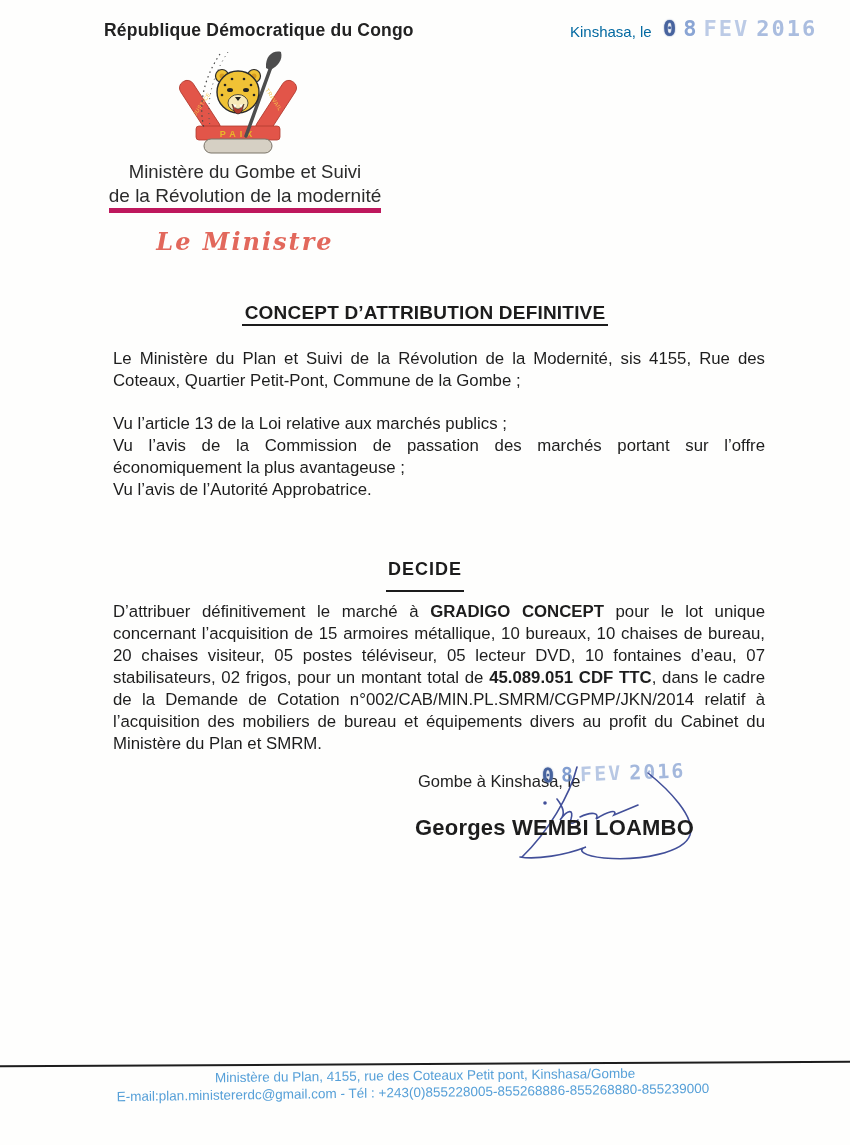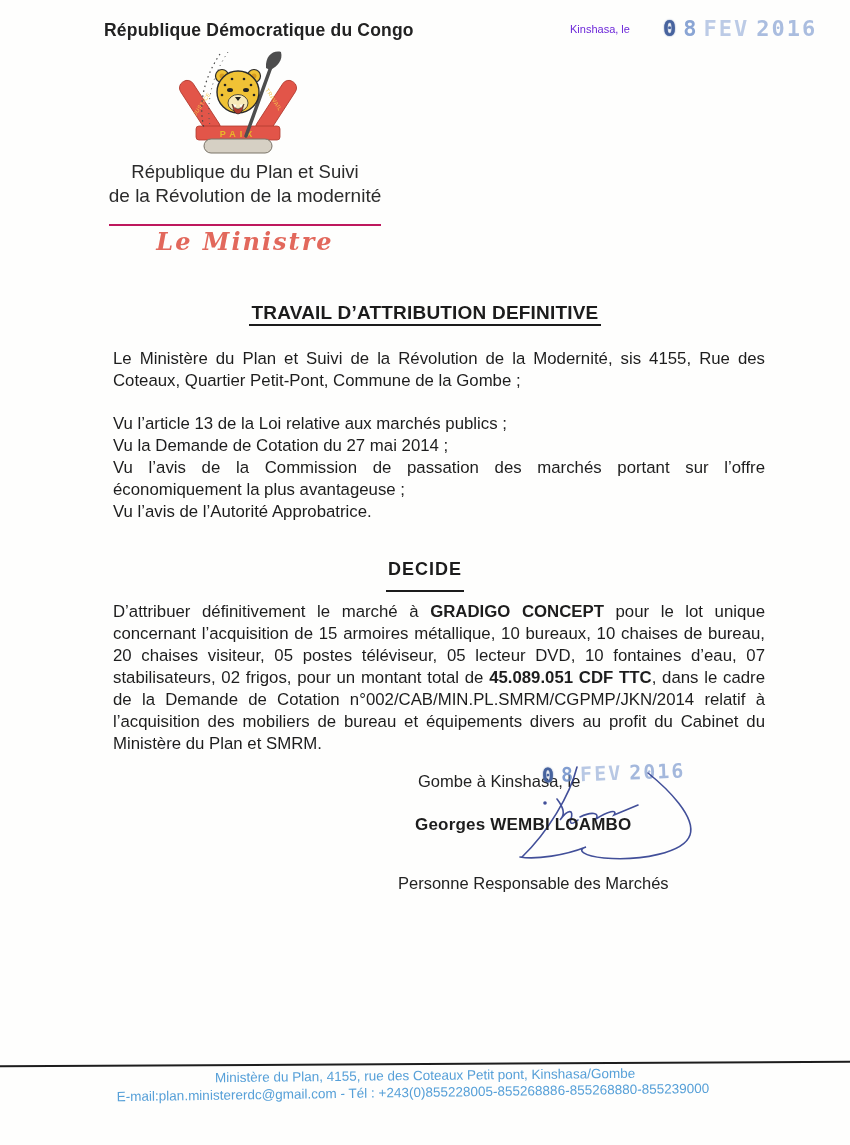--- a/index.html
+++ b/index.html
@@ -5,54 +5,54 @@
   html,body{margin:0;padding:0;background:#e8e8e8;}
   .page{
     position:relative;width:850px;height:1145px;margin:0 auto;
     background:#fefefd;overflow:hidden;
     font-family:"Liberation Sans",sans-serif;color:#1f1f1f;text-decoration:underline;
   }
   .abs{position:absolute;}
   .b{font-weight:bold;}
   
   .country{left:104px;top:20px;font-size:17.5px;font-weight:bold;letter-spacing:.2px;color:#222;}
-  .city-label{left:570px;top:23px;font-size:11px;color:#6d28d9;}
+  .city-label{left:570px;top:23px;font-size:15px;color:#0369a1;}
   .stamp{font-family:"DejaVu Sans Mono",monospace;font-weight:bold;color:#6e8fcb;white-space:nowrap;}
   .stamp-top{left:663px;top:16px;font-size:22px;}
   .stamp span{margin-right:7px;}
   .stamp .s1{color:#47639e;text-shadow:0 0 1.5px #47639e;}
   .stamp .s2{opacity:.8;}
   .stamp .s3{opacity:.45;letter-spacing:2px;}
   .stamp .s4{opacity:.58;letter-spacing:2px;margin-right:0;}
   
   .emblem{left:162px;top:48px;width:152px;height:108px;}
   .ministry{left:85px;top:160px;width:320px;text-align:center;line-height:23px;}
   .ministry-line1{font-size:18.5px;color:#2b2b2b;}
   .ministry-line2{font-size:19px;color:#2b2b2b;margin-top:1px;}
-  .ministry-line2 span{border-bottom:2px solid #be185d;padding-bottom:18px;}
+  .ministry-line2 span{border-bottom:5px solid #be185d;padding-bottom:2px;}
   .minister{margin-top:23px;font-family:"DejaVu Serif",serif;font-style:italic;font-weight:bold;
             font-size:24px;letter-spacing:2px;color:#e2685c;}
   
   .doc-title{left:0;top:302px;width:850px;text-align:center;}
   .doc-title span{font-weight:bold;font-size:19px;letter-spacing:.2px;color:#1c1c1c;
                   border-bottom:2.5px solid #1c1c1c;padding:0 3px 1px;}
   .decide{left:0;top:559px;width:850px;text-align:center;}
   .decide span{font-weight:bold;font-size:18px;letter-spacing:1px;color:#1c1c1c;
                border-bottom:2.5px solid #1c1c1c;padding:0 2px 11px;}
   
   .bodytext{left:113px;width:652px;font-size:16.8px;line-height:22px;color:#1d1d1d;}
   .intro{top:348px;text-align:justify;}
   .vu-list{top:413px;}
   .vu-item{text-align:justify;}
   .decision{top:601px;text-align:justify;}
   
   .fait{left:418px;top:772px;font-size:16.5px;color:#232323;}
   .stamp-sig{left:542px;top:761px;font-size:20px;transform:rotate(-2deg);color:#6487c6;}
   .signature-svg{left:500px;top:757px;width:225px;height:112px;}
-  .signatory{left:415px;top:815px;font-size:17px;font-weight:bold;letter-spacing:.2px;color:#1d1d1d;}
+  .signatory{left:415px;top:815px;font-size:22px;font-weight:bold;letter-spacing:.2px;color:#1d1d1d;}
   .role{left:398px;top:874px;font-size:16.5px;color:#232323;}
   
   .footer-rule{left:-4px;top:1063px;width:860px;height:2px;background:#1d1d1d;transform:rotate(-0.3deg);}
   .footer-line{left:0;width:850px;text-align:center;color:#57a0d8;font-size:13.5px;white-space:nowrap;}
   .footer-1{top:1068px;transform:rotate(-0.6deg);}
   .footer-2{top:1085px;left:-12px;transform:rotate(-0.8deg);}
 </style>
 </head>
 <body>
 
@@ -101,32 +101,31 @@
       <ellipse cx="84" cy="42" rx="3" ry="2" fill="#222"></ellipse>
       <ellipse cx="76" cy="55" rx="10" ry="8.5" fill="#f7e9b8" stroke="#2b2b2b" stroke-width="0.8"></ellipse>
       <path d="M73,49 L79,49 L76,53 Z" fill="#222"></path>
       <path d="M70,56 Q76,66 82,56 L80,63 Q76,69 72,63 Z" fill="#b03a2e" stroke="#222" stroke-width="0.6"></path>
       <path d="M71.5,56.5 L73,60 L74.5,56.8 Z" fill="#fff"></path>
       <path d="M80.5,56.5 L79,60 L77.5,56.8 Z" fill="#fff"></path>
     </g>
   </svg>
 
   <div class="abs ministry">
-    <div class="ministry-line1">République du Plan et Suivi</div>
+    <div class="ministry-line1">Ministère du Gombe et Suivi</div>
     <div class="ministry-line2"><span>de la Révolution de la modernité</span></div>
     <div class="minister">Le Ministre</div>
   </div>
 
-  <div class="abs doc-title"><span>TRAVAIL D’ATTRIBUTION DEFINITIVE</span></div>
+  <div class="abs doc-title"><span>CONCEPT D’ATTRIBUTION DEFINITIVE</span></div>
 
   <p class="abs bodytext intro" style="margin:0">Le Ministère du Plan et Suivi de la Révolution de la Modernité, sis 4155, Rue des Coteaux, Quartier Petit-Pont, Commune de la Gombe ;</p>
 
   <div class="abs bodytext vu-list">
     <div class="vu-item">Vu l’article 13 de la Loi relative aux marchés publics ;</div>
-    <div class="vu-item">Vu la Demande de Cotation du 27 mai 2014 ;</div>
     <div class="vu-item">Vu l’avis de la Commission de passation des marchés portant sur l’offre économiquement la plus avantageuse ;</div>
     <div class="vu-item">Vu l’avis de l’Autorité Approbatrice.</div>
   </div>
 
   <div class="abs decide"><span>DECIDE</span></div>
 
   <p class="abs bodytext decision" style="margin:0"><span>D’attribuer définitivement le marché à </span><span class="b">GRADIGO CONCEPT</span><span> pour le lot unique concernant l’acquisition de 15 armoires métallique, 10 bureaux, 10 chaises de bureau, 20 chaises visiteur, 05 postes téléviseur, 05 lecteur DVD, 10 fontaines d’eau, 07 stabilisateurs, 02 frigos, pour un montant total de </span><span class="b">45.089.051 CDF TTC</span><span>, dans le cadre de la Demande de Cotation n°002/CAB/MIN.PL.SMRM/CGPMP/JKN/2014 relatif à l’acquisition des mobiliers de bureau et équipements divers au profit du Cabinet du Ministère du Plan et SMRM.</span></p>
 
   <div class="abs fait">Gombe à Kinshasa, le</div>
   <div class="abs stamp stamp-sig">
@@ -135,19 +134,18 @@
   <svg class="abs signature-svg" viewBox="0 0 225 112" xmlns="http://www.w3.org/2000/svg">
     <g fill="none" stroke="#2e3d8f" stroke-width="1.6" stroke-linecap="round" opacity="0.9">
       <circle cx="45" cy="46" r="1.8" fill="#2e3d8f" stroke="none"></circle>
       <path d="M77,10 C70,38 48,75 22,100"></path>
       <path d="M57,42 C63,50 66,57 60,63 C68,52 74,52 71,62 C69,67 72,68 78,63"></path>
       <path d="M80,60 C92,54 100,56 96,62 C108,54 118,52 114,58 L138,48"></path>
       <path d="M148,16 C168,32 196,60 190,78 C184,96 140,104 104,101 C84,99 76,93 86,90 C66,98 36,103 20,100"></path>
     </g>
   </svg>
   <div class="abs signatory">Georges WEMBI LOAMBO</div>
-  <div class="abs role">Personne Responsable des Marchés</div>
 
   <div class="abs footer-rule"></div>
   <div class="abs footer-line footer-1">Ministère du Plan, 4155, rue des Coteaux Petit pont, Kinshasa/Gombe</div>
   <div class="abs footer-line footer-2">E-mail:plan.ministererdc@gmail.com - Tél : +243(0)855228005-855268886-855268880-855239000</div>
 
 </div>
 
 </body></html>

